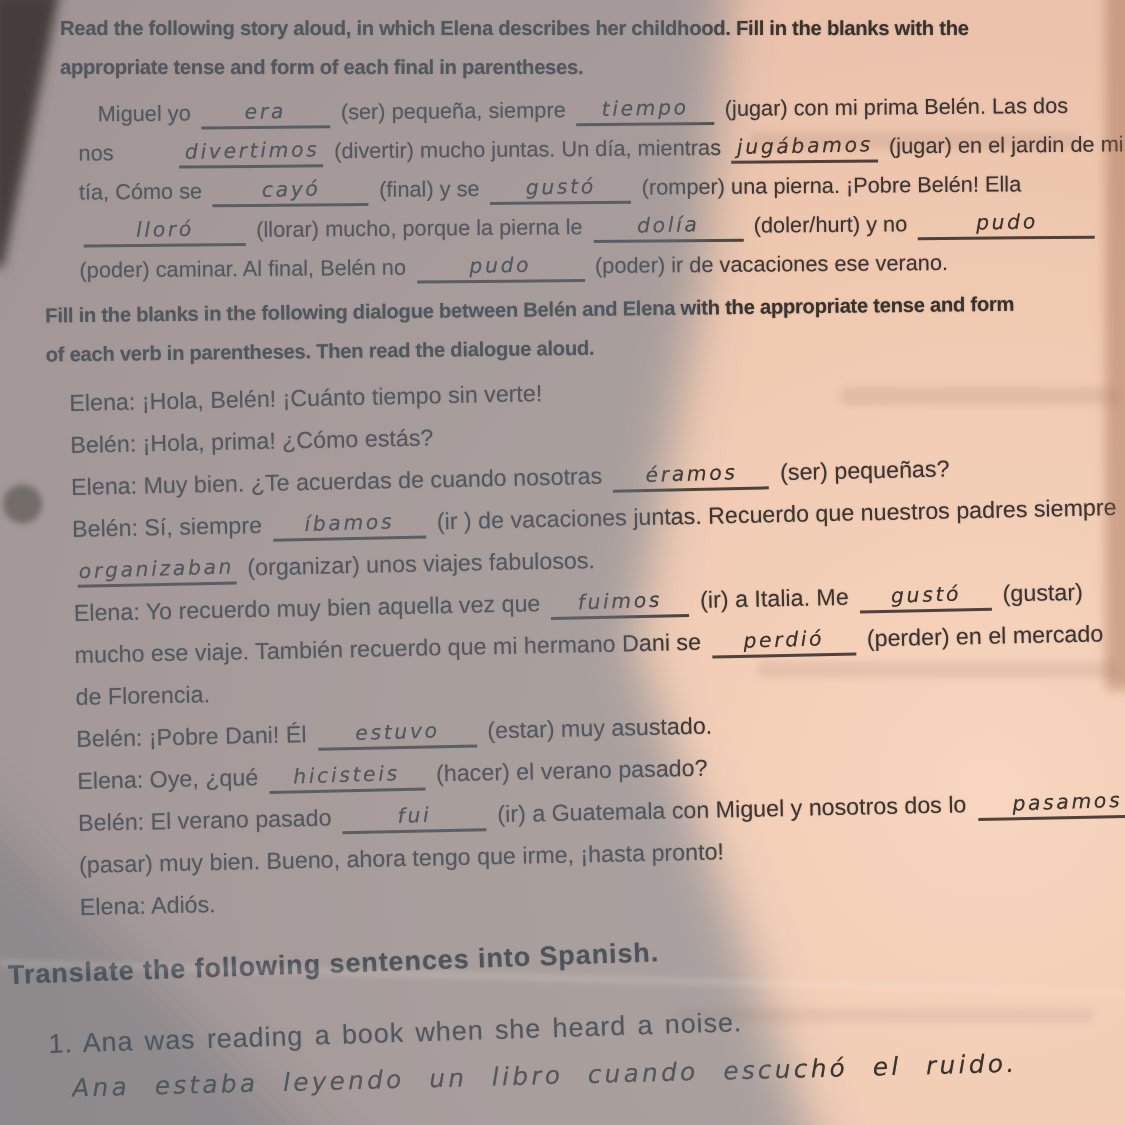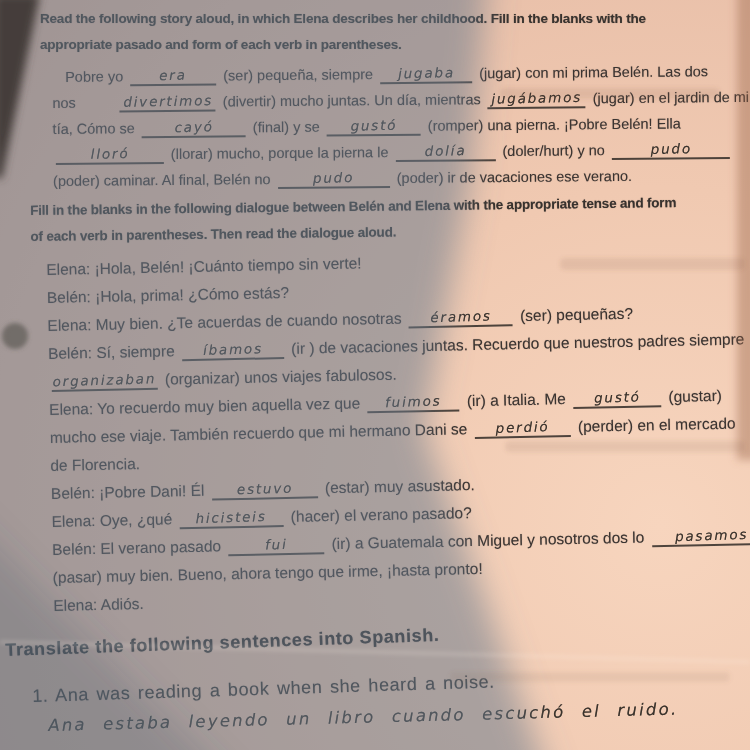--- a/index.html
+++ b/index.html
@@ -75,25 +75,25 @@
   }
   .overlay{position:absolute;left:0;top:0;pointer-events:none;}
 </style>
 </head>
 <body>
 
 <div class="photo">
 
   <div class="block instr" style="left:40px;top:6px;">
     <div>Read the following story aloud, in which Elena describes her childhood. Fill in the blanks with the</div>
-    <div>appropriate pasado and form of each verb in parentheses.</div>
+    <div>appropriate tense and form of each final in parentheses.</div>
   </div>
 
   <div class="block story" style="left:52px;top:64px;width:700px;transform:rotate(-0.5deg);transform-origin:left top;">
-      <div class="tline"><span class="printed">Pobre yo </span><span class="blank" style="min-width: 86px;"><span class="handwriting">era</span></span><span class="printed"> (ser) pequeña, siempre </span><span class="blank" style="min-width: 92px;"><span class="handwriting">jugaba</span></span><span class="printed"> (jugar) con mi prima Belén. Las dos</span></div>
+      <div class="tline"><span class="printed">Miguel yo </span><span class="blank" style="min-width: 86px;"><span class="handwriting">era</span></span><span class="printed"> (ser) pequeña, siempre </span><span class="blank" style="min-width: 92px;"><span class="handwriting">tiempo</span></span><span class="printed"> (jugar) con mi prima Belén. Las dos</span></div>
       <div class="tline"><span class="printed">nos </span><span class="blank" style="min-width: 96px; margin-left: 40px;"><span class="handwriting">divertimos</span></span><span class="printed"> (divertir) mucho juntas. Un día, mientras </span><span class="blank" style="min-width: 98px;"><span class="handwriting">jugábamos</span></span><span class="printed"> (jugar) en el jardin de mi</span></div>
       <div class="tline"><span class="printed">tía, Cómo se </span><span class="blank" style="min-width: 104px;"><span class="handwriting">cayó</span></span><span class="printed"> (final) y se </span><span class="blank" style="min-width: 94px;"><span class="handwriting">gustó</span></span><span class="printed"> (romper) una pierna. ¡Pobre Belén! Ella</span></div>
       <div class="tline"><span class="blank" style="min-width: 108px;"><span class="handwriting">lloró</span></span><span class="printed"> (llorar) mucho, porque la pierna le </span><span class="blank" style="min-width: 100px;"><span class="handwriting">dolía</span></span><span class="printed"> (doler/hurt) y no </span><span class="blank" style="min-width: 118px;"><span class="handwriting">pudo</span></span></div>
       <div class="tline"><span class="printed">(poder) caminar. Al final, Belén no </span><span class="blank" style="min-width: 112px;"><span class="handwriting">pudo</span></span><span class="printed"> (poder) ir de vacaciones ese verano.</span></div>
     </div>
 
   <div class="block instr" style="left:30px;top:198px;transform:rotate(-0.7deg);transform-origin:left top;">
     <div>Fill in the blanks in the following dialogue between Belén and Elena with the appropriate tense and form</div>
     <div>of each verb in parentheses. Then read the dialogue aloud.</div>
   </div>

